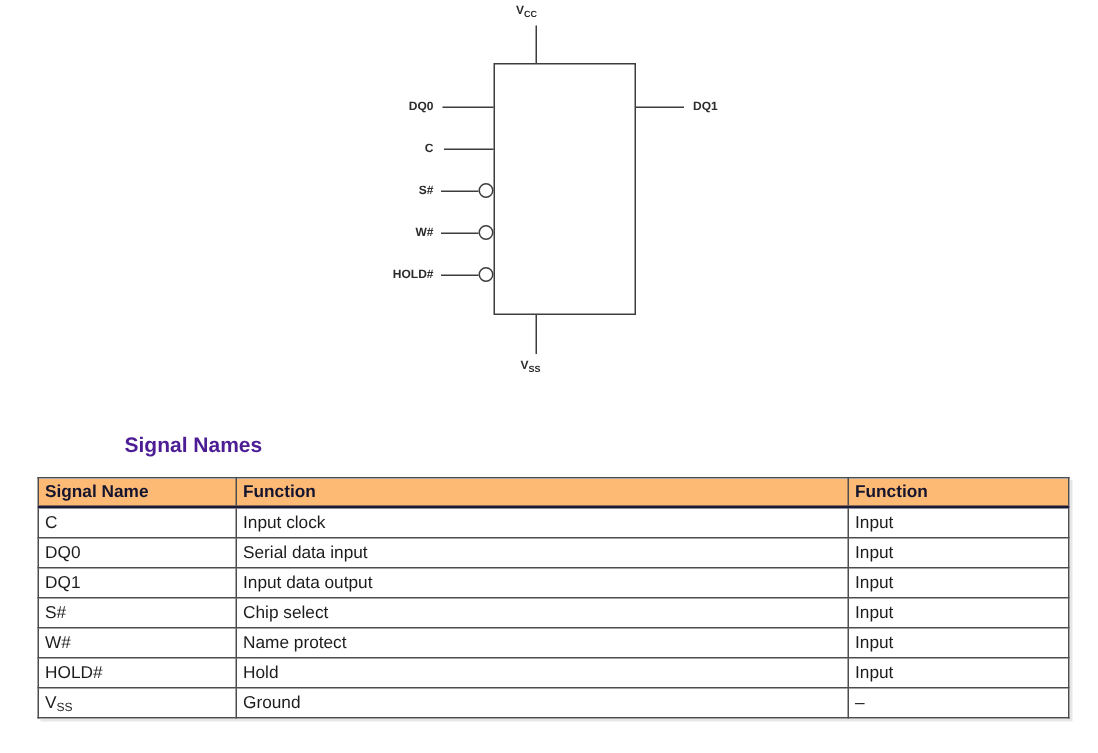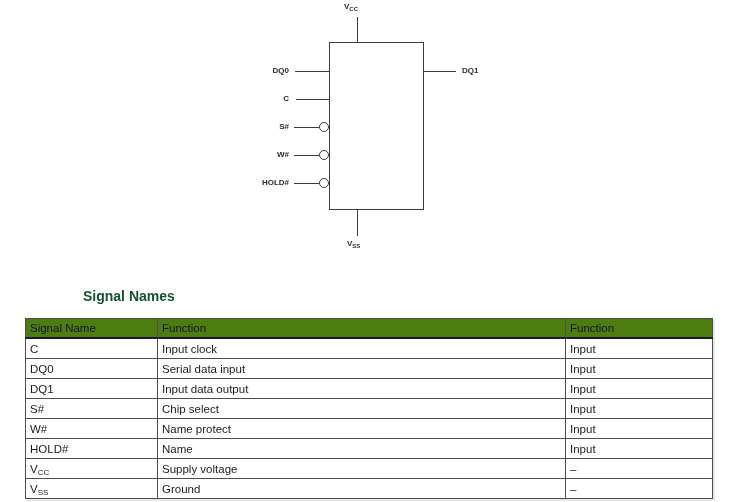--- a/index.html
+++ b/index.html
@@ -49,21 +49,21 @@
     top: 1.5px;
     letter-spacing: 0;
   }
 
   
   .section-title {
     position: absolute;
     left: 83px; top: 288px;
     font-size: 14px;
     font-weight: bold;
-    color: #14532d;
+    color: #4c1d95;
   }
 
   
   table.signal-table {
     position: absolute;
     left: 25px; top: 318px;
     width: 687px;
     border-collapse: collapse;
     table-layout: fixed;
     font-size: 11.5px;
@@ -75,23 +75,23 @@
   table.signal-table col.c3 { width: 147px; }
   table.signal-table th, table.signal-table td {
     border: 1px solid #4d4d4d;
     padding: 0 0 0 4px;
     text-align: left;
     vertical-align: middle;
     white-space: nowrap;
     overflow: hidden;
   }
   table.signal-table th {
-    background: #4d7c0f;
+    background: #fdba74;
     color: #14142e;
-    font-weight: normal;
+    font-weight: bold;
     height: 18px;
     border-bottom: 2.5px solid #1b1b38;
   }
   table.signal-table td { height: 19px; background: #ffffff; }
   td .sub, th .sub { font-size: 8px; top: 2.5px; }
 </style>
 </head>
 <body>
 
 <div id="page">
@@ -165,27 +165,22 @@
         <td>Chip select</td>
         <td>Input</td>
       </tr>
       <tr>
         <td><span>W#</span><span class="sub"></span></td>
         <td>Name protect</td>
         <td>Input</td>
       </tr>
       <tr>
         <td><span>HOLD#</span><span class="sub"></span></td>
-        <td>Name</td>
+        <td>Hold</td>
         <td>Input</td>
-      </tr>
-      <tr>
-        <td><span>V</span><span class="sub">CC</span></td>
-        <td>Supply voltage</td>
-        <td>–</td>
       </tr>
       <tr>
         <td><span>V</span><span class="sub">SS</span></td>
         <td>Ground</td>
         <td>–</td>
       </tr>
     </tbody>
   </table>
 
 </div>

